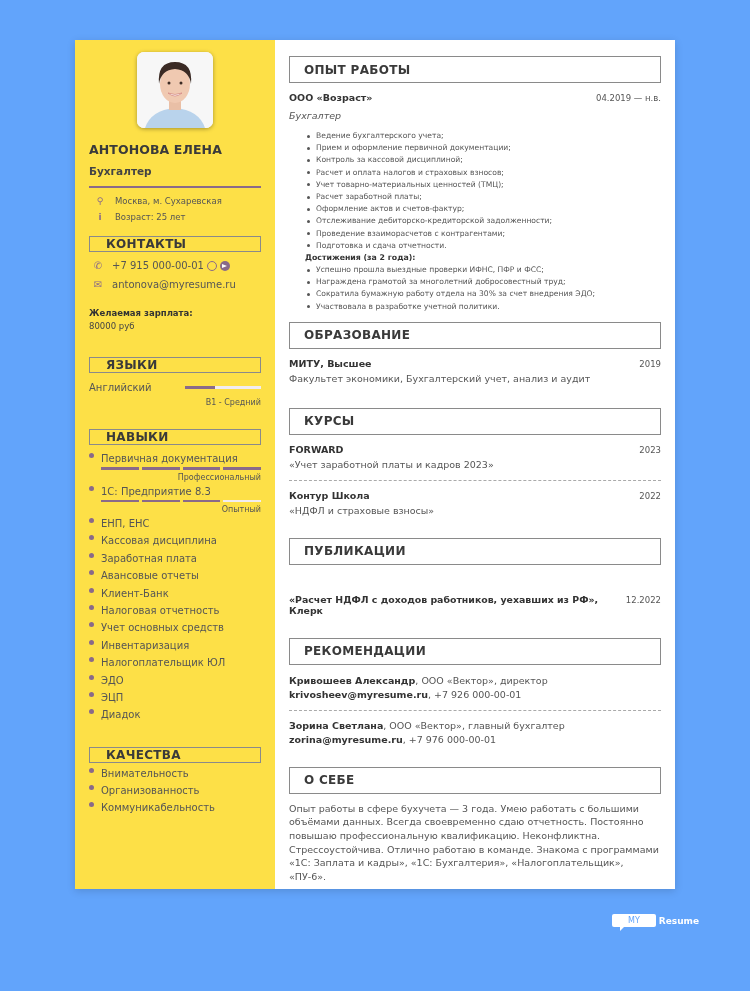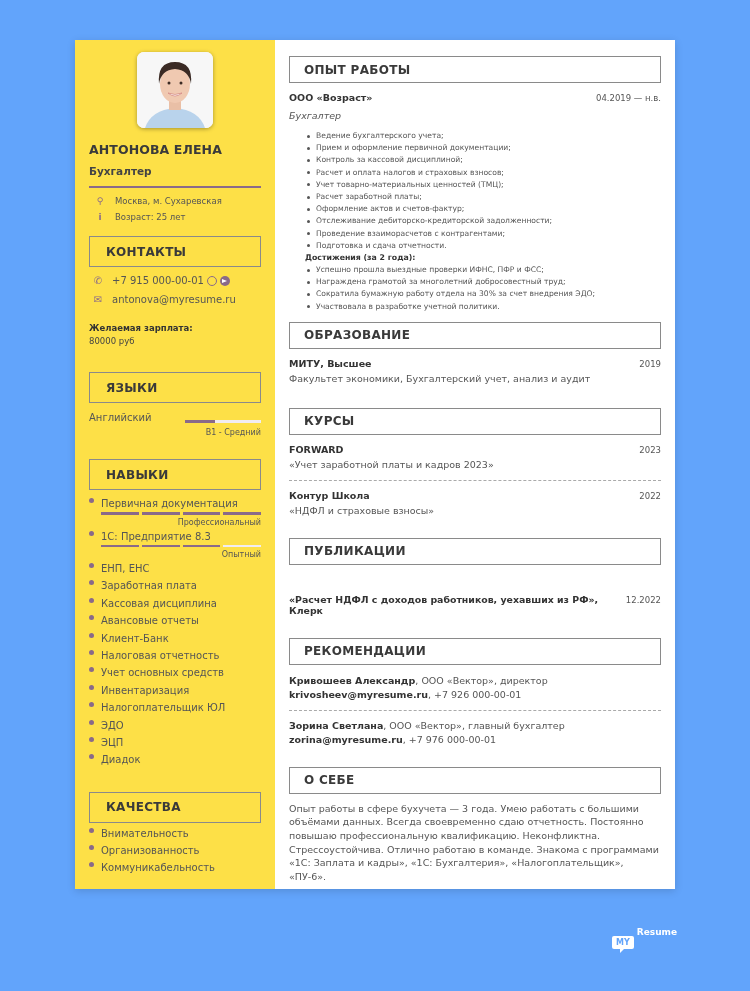--- a/index.html
+++ b/index.html
@@ -63,21 +63,21 @@
       font-size: 8.5px;
       color: #555;
       margin-top: 6px;
     }
     .info-line .ic {
       width: 14px; margin-left: 4px; margin-right: 8px;
       color: #8a6a89; font-size: 9px; text-align: center;
     }
     .section-box {
       border: 1.5px solid #8a8a8a;
-      height: 31px;
+      height: 16px;
       display: flex; align-items: center;
       padding-left: 16px;
       font-size: 12px;
       font-weight: bold;
       color: #3a3a3a;
       letter-spacing: 0.3px;
     }
     .sidebar .section-box { margin-top: 16px; }
     .contact-line {
       display: flex; align-items: center;
@@ -89,21 +89,21 @@
       width: 14px; margin-left: 2px; margin-right: 7px;
       color: #8a6a89; font-size: 10px; text-align: center;
     }
     .msg-icons { display: inline-flex; gap: 3px; margin-left: 3px; align-items: center; }
     .wa { width: 10px; height: 10px; border: 1.3px solid #8a6a89; border-radius: 50%; display: inline-block; }
     .tg { width: 10px; height: 10px; background: #8a6a89; border-radius: 50%; display: inline-block; position: relative; }
     .tg::after { content: ""; position: absolute; left: 2px; top: 3px; border-left: 5px solid #fff; border-top: 2px solid transparent; border-bottom: 2px solid transparent; }
     .salary-label { margin-top: 18px; font-size: 8.5px; font-weight: bold; color: #333; }
     .salary-value { margin-top: 3px; font-size: 8.5px; color: #444; }
     .lang-row {
-      display: flex; align-items: flex-end; justify-content: space-between;
+      display: flex; align-items: center; justify-content: space-between;
       margin-top: 9px; font-size: 10px; color: #555;
     }
     .lang-bar { width: 76px; height: 3px; background: #f1ecf1; display: flex; }
     .lang-bar .fill { background: #8a6a89; height: 3px; }
     .level-label { text-align: right; font-size: 8px; color: #555; margin-top: 5px; }
     .skill { margin-top: 6px; }
     .skill .skill-name, .bullet-item {
       display: flex; align-items: flex-start;
       font-size: 10px; color: #555;
     }
@@ -141,24 +141,23 @@
     .pub-title { font-size: 9.4px; font-weight: bold; color: #333; margin-top: 18px; }
     .ref-line { font-size: 9.5px; color: #555; line-height: 14px; }
     .ref-line b { color: #333; }
     .about { font-size: 9.5px; color: #555; line-height: 13.6px; margin-top: 8px; }
     .brand {
       position: absolute; left: 612px; top: 914px;
       display: flex; align-items: center; gap: 3px;
     }
     .brand .my {
       background: #fff; color: #62a4fb;
-      font-size: 8px; font-weight: bold;
-      padding: 2px 4px; border-radius: 2px;
+      font-size: 8px; font-weight: normal;
+      padding: 2px 16px; border-radius: 2px;
       position: relative;
-      margin-top: 22px;
     }
     .brand .my::after {
       content: ""; position: absolute; left: 8px; bottom: -4px;
       border-top: 4px solid #fff; border-right: 4px solid transparent;
     }
     .brand .rs { color: #fff; font-size: 9px; font-weight: bold; }
   </style>
 </head>
 <body>
 
@@ -240,25 +239,25 @@
         </div>
       <div class="level-label" style="margin-top:3px">Опытный</div>
     </div>
     <div class="bullet-list">
       <div class="bullet-item">
           <span class="dot"></span>
           <span>ЕНП, ЕНС</span>
         </div>
       <div class="bullet-item">
           <span class="dot"></span>
+          <span>Кассовая дисциплина</span>
+        </div>
+      <div class="bullet-item">
+          <span class="dot"></span>
           <span>Заработная плата</span>
-        </div>
-      <div class="bullet-item">
-          <span class="dot"></span>
-          <span>Кассовая дисциплина</span>
         </div>
       <div class="bullet-item">
           <span class="dot"></span>
           <span>Авансовые отчеты</span>
         </div>
       <div class="bullet-item">
           <span class="dot"></span>
           <span>Клиент-Банк</span>
         </div>
       <div class="bullet-item">

